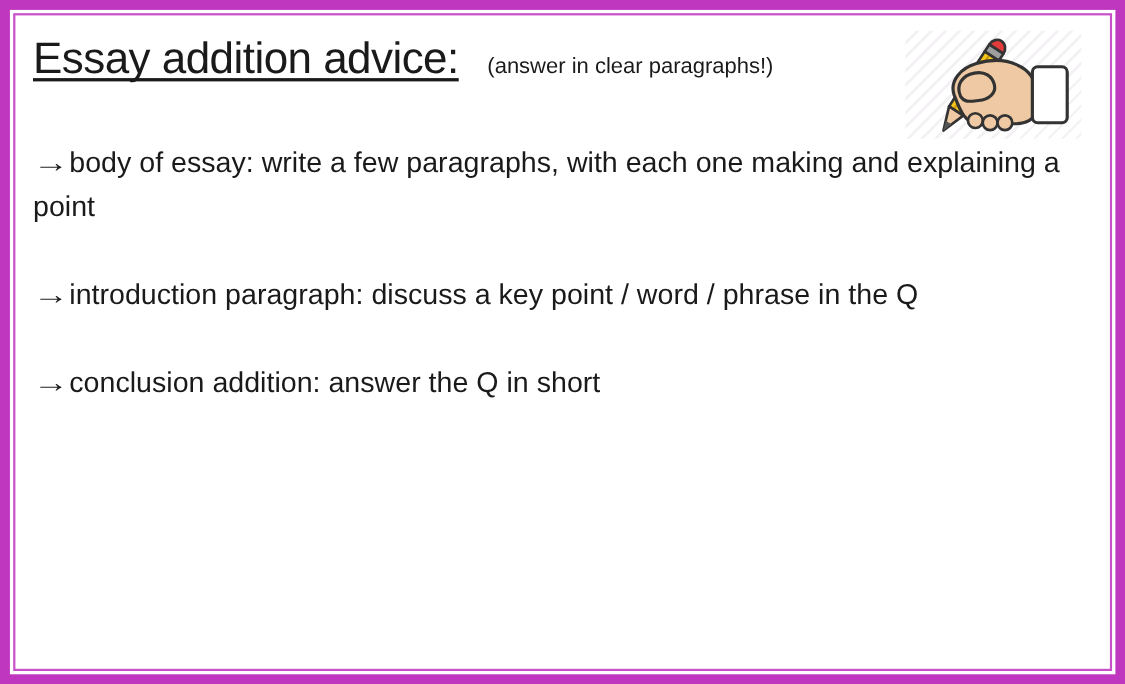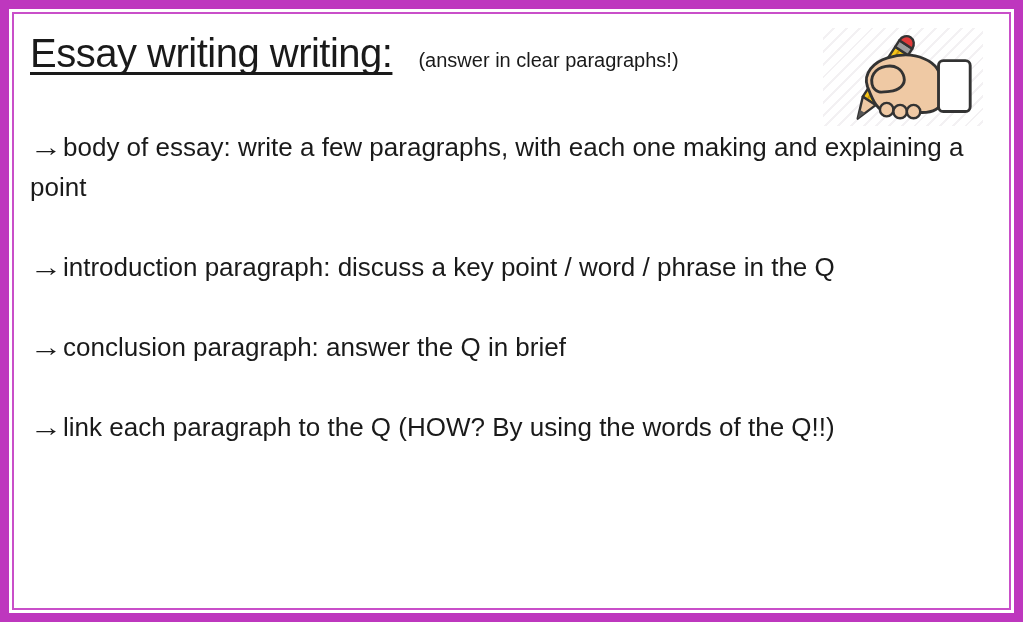--- a/index.html
+++ b/index.html
@@ -74,38 +74,35 @@
   }
 </style>
 </head>
 <body>
 
 <div class="page">
   <div class="inner-frame">
     <div class="content">
 
       <h1 class="title-row">
-        <span class="title-main">Essay writing writing:</span><span class="title-sub">(answer in clear paragraphs!)</span>
+        <span class="title-main">Essay addition advice:</span><span class="title-sub">(answer in clear paragraphs!)</span>
       </h1>
 
       <p class="advice-item">
         <span class="arrow">→</span><span>body of essay: write a few paragraphs, with each one making and explaining a point</span>
       </p>
 
       <p class="advice-item">
         <span class="arrow">→</span><span>introduction paragraph: discuss a key point / word / phrase in the Q</span>
       </p>
 
       <p class="advice-item">
-        <span class="arrow">→</span><span>conclusion paragraph: answer the Q in brief</span>
+        <span class="arrow">→</span><span>conclusion addition: answer the Q in short</span>
       </p>
 
-      <p class="advice-item">
-        <span class="arrow">→</span><span>link each paragraph to the Q (HOW? By using the words of the Q!!)</span>
-      </p>
 
 
       <div class="clipart">
         <svg width="150" height="96" viewBox="0 0 150 100">
 
           <g transform="translate(30,90) rotate(33)">
             <rect x="-8" y="-80" width="16" height="62" fill="#F6C51A" stroke="#333333" stroke-width="2.5" stroke-linejoin="round"></rect>
             <line x1="-2.5" y1="-79" x2="-2.5" y2="-19" stroke="#C9960C" stroke-width="2"></line>
             <line x1="3.5" y1="-79" x2="3.5" y2="-19" stroke="#C9960C" stroke-width="2"></line>
             <rect x="-8" y="-88" width="16" height="8" fill="#9E9E9E" stroke="#333333" stroke-width="2.5" stroke-linejoin="round"></rect>

